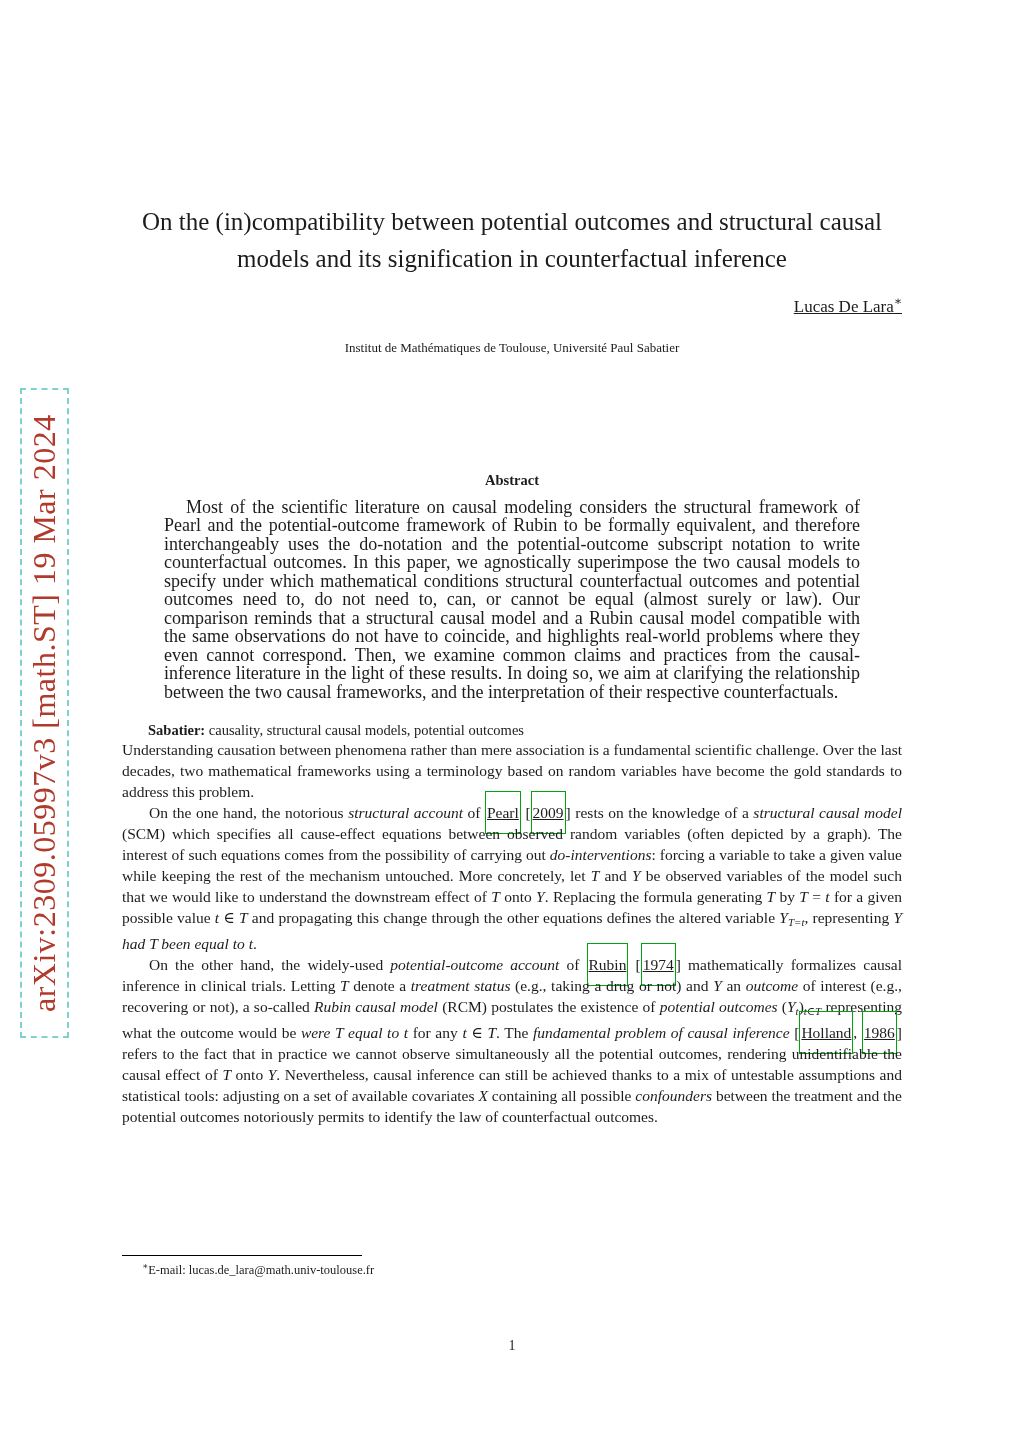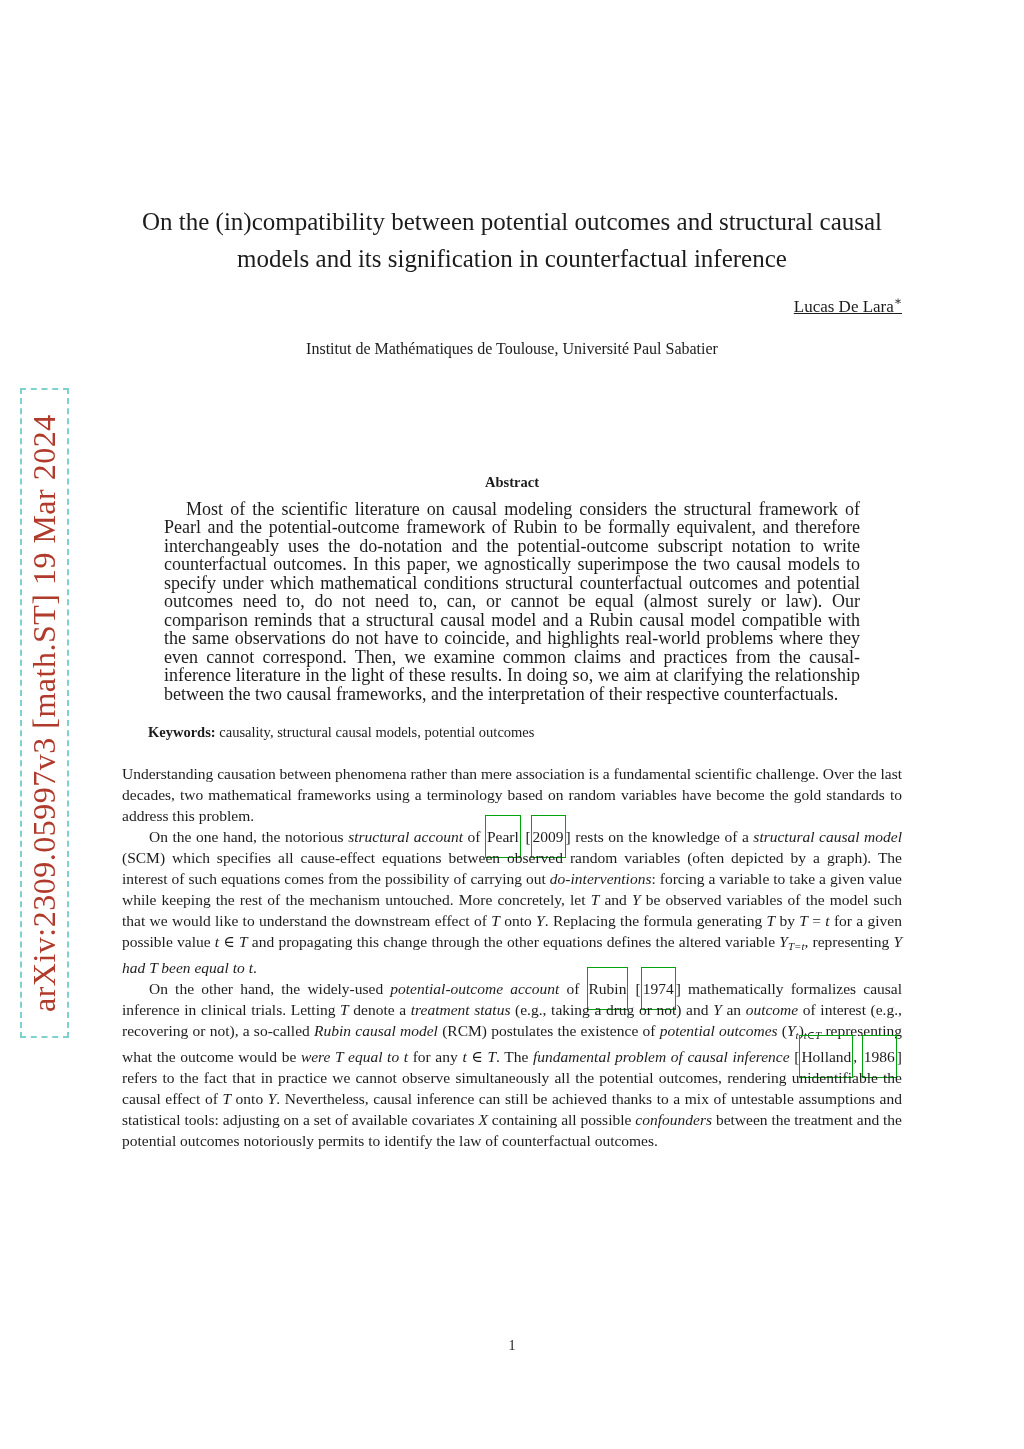--- a/index.html
+++ b/index.html
@@ -47,21 +47,21 @@
   .author {
     margin-top: 17px;
     text-align: right;
     font-size: 17px;
     text-decoration: underline;
   }
   .author sup { font-size: 12px; }
   .affiliation {
     margin-top: 23px;
     text-align: center;
-    font-size: 16px;
+    font-size: 13px;
   }
   .abstract {
     width: 696px;
     margin: 116px auto 0 auto;
   }
   .abstract-heading {
     text-align: center;
     font-weight: bold;
     font-size: 14.5px;
     margin-bottom: 9px;
@@ -77,38 +77,39 @@
     margin-left: 26px;
     font-size: 14.5px;
   }
   .keywords-label { font-weight: bold; }
   .section-heading {
     margin-top: 26px;
     font-size: 20.5px;
     font-weight: bold;
   }
   .section-number { margin-right: 24px; }
-  .body-paras { margin-top: 22px; }
+  .body-paras { }
   .body-para {
     font-size: 15.5px;
     line-height: 21px;
     text-align: justify;
   }
   .body-para.indent { text-indent: 27px; }
   .run-i { font-style: italic; }
   .run-m { font-style: italic; }
   .run-sub {
     font-style: italic;
     font-size: 11px;
     vertical-align: -3px;
     letter-spacing: 0;
   }
   .run-box {
     border: 1px solid var(--citation-box, #00a30c);
     padding: 12px 1px;
+    text-decoration: underline;
   }
   .footnote-block {
     position: absolute;
     left: 122px;
     top: 1255px;
     width: 780px;
     font-size: 12.5px;
   }
   .footnote-rule {
     width: 240px;
@@ -142,27 +143,31 @@
 
     <div class="author"><span>Lucas De Lara</span><sup>∗</sup></div>
 
     <div class="affiliation">Institut de Mathématiques de Toulouse, Université Paul Sabatier</div>
 
     <div class="abstract">
       <div class="abstract-heading">Abstract</div>
       <p class="abstract-text">Most of the scientific literature on causal modeling considers the structural framework of Pearl and the potential-outcome framework of Rubin to be formally equivalent, and therefore interchangeably uses the do-notation and the potential-outcome subscript notation to write counterfactual outcomes. In this paper, we agnostically superimpose the two causal models to specify under which mathematical conditions structural counterfactual outcomes and potential outcomes need to, do not need to, can, or cannot be equal (almost surely or law). Our comparison reminds that a structural causal model and a Rubin causal model compatible with the same observations do not have to coincide, and highlights real-world problems where they even cannot correspond. Then, we examine common claims and practices from the causal-inference literature in the light of these results. In doing so, we aim at clarifying the relationship between the two causal frameworks, and the interpretation of their respective counterfactuals.</p>
     </div>
 
-    <div class="keywords"><span class="keywords-label">Keywords:</span><span> causality, structural causal models, potential outcomes</span></div>
+    <div class="keywords"><span class="keywords-label">Sabatier:</span><span> causality, structural causal models, potential outcomes</span></div>
 
 
     <div class="body-paras">
         <p class="body-para"><span>Understanding causation between phenomena rather than mere association is a fundamental scientific challenge. Over the last decades, two mathematical frameworks using a terminology based on random variables have become the gold standards to address this problem.</span></p>
         <p class="body-para indent"><span>On the one hand, the notorious </span><span class="run-i">structural account</span><span> of </span><span class="run-box">Pearl</span><span> [</span><span class="run-box">2009</span><span>] rests on the knowledge of a </span><span class="run-i">structural causal model</span><span> (SCM) which specifies all cause-effect equations between observed random variables (often depicted by a graph). The interest of such equations comes from the possibility of carrying out </span><span class="run-i">do-interventions</span><span>: forcing a variable to take a given value while keeping the rest of the mechanism untouched. More concretely, let </span><span class="run-m">T</span><span> and </span><span class="run-m">Y</span><span> be observed variables of the model such that we would like to understand the downstream effect of </span><span class="run-m">T</span><span> onto </span><span class="run-m">Y</span><span>. Replacing the formula generating </span><span class="run-m">T</span><span> by </span><span class="run-m">T</span><span> = </span><span class="run-m">t</span><span> for a given possible value </span><span class="run-m">t</span><span> ∈ </span><span class="run-m">T</span><span> and propagating this change through the other equations defines the altered variable </span><span class="run-m">Y</span><span class="run-sub">T=t</span><span>, representing </span><span class="run-m">Y</span><span> </span><span class="run-i">had T been equal to t</span><span>.</span></p>
         <p class="body-para indent"><span>On the other hand, the widely-used </span><span class="run-i">potential-outcome account</span><span> of </span><span class="run-box">Rubin</span><span> [</span><span class="run-box">1974</span><span>] mathematically formalizes causal inference in clinical trials. Letting </span><span class="run-m">T</span><span> denote a </span><span class="run-i">treatment status</span><span> (e.g., taking a drug or not) and </span><span class="run-m">Y</span><span> an </span><span class="run-i">outcome</span><span> of interest (e.g., recovering or not), a so-called </span><span class="run-i">Rubin causal model</span><span> (RCM) postulates the existence of </span><span class="run-i">potential outcomes</span><span> (</span><span class="run-m">Y</span><span class="run-sub">t</span><span>)</span><span class="run-sub">t∈T</span><span> representing what the outcome would be </span><span class="run-i">were T equal to t</span><span> for any </span><span class="run-m">t</span><span> ∈ </span><span class="run-m">T</span><span>. The </span><span class="run-i">fundamental problem of causal inference</span><span> [</span><span class="run-box">Holland</span><span>, </span><span class="run-box">1986</span><span>] refers to the fact that in practice we cannot observe simultaneously all the potential outcomes, rendering unidentifiable the causal effect of </span><span class="run-m">T</span><span> onto </span><span class="run-m">Y</span><span>. Nevertheless, causal inference can still be achieved thanks to a mix of untestable assumptions and statistical tools: adjusting on a set of available covariates </span><span class="run-m">X</span><span> containing all possible </span><span class="run-i">confounders</span><span> between the treatment and the potential outcomes notoriously permits to identify the law of counterfactual outcomes.</span></p>
       </div>
 
   </div>
 
+  <div class="footnote-block">
+    <hr class="footnote-rule">
+    <div class="footnote-line"><sup>∗</sup><span>E-mail: lucas.de_lara@math.univ-toulouse.fr</span></div>
+  </div>
 
   <div class="page-number">1</div>
 
 </div>
 
 </body></html>

